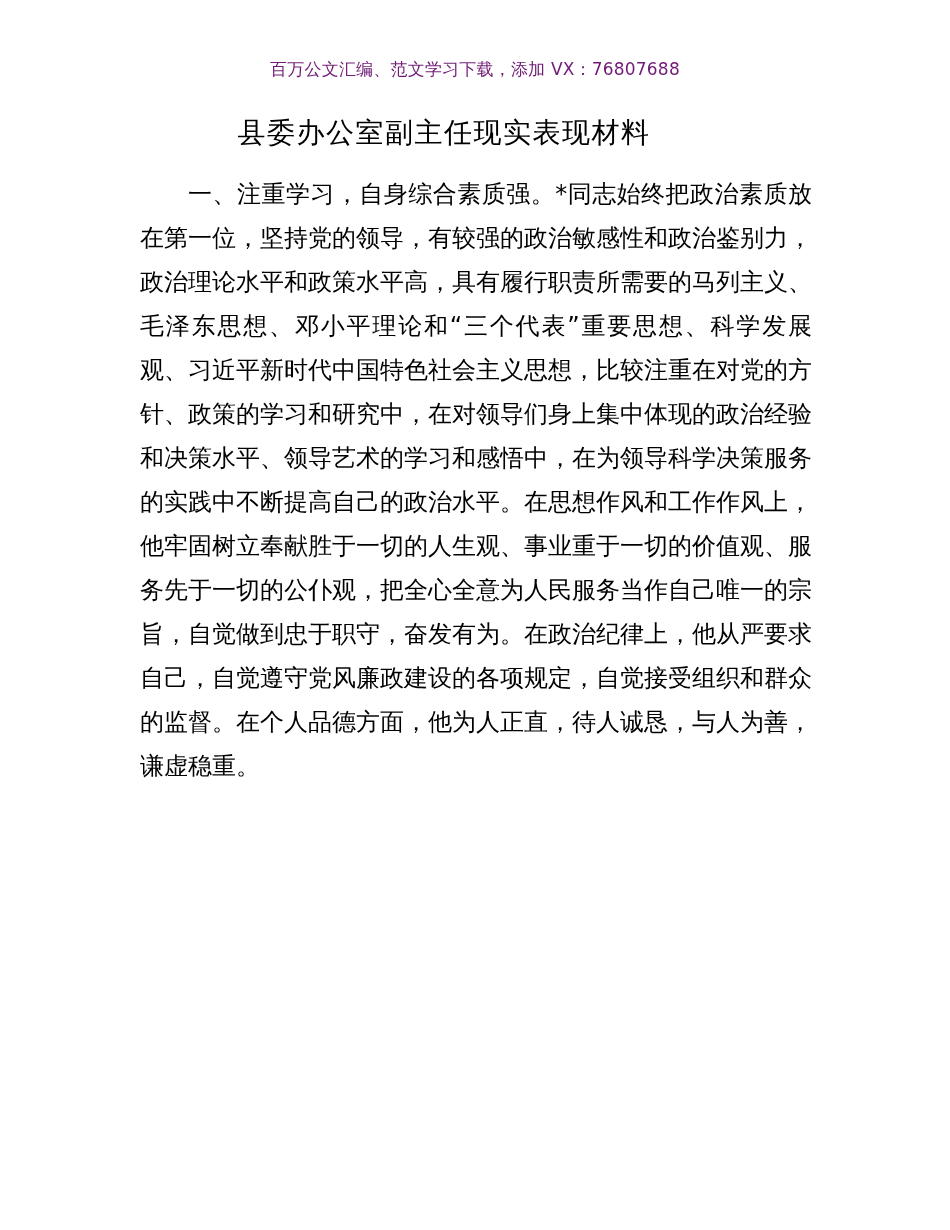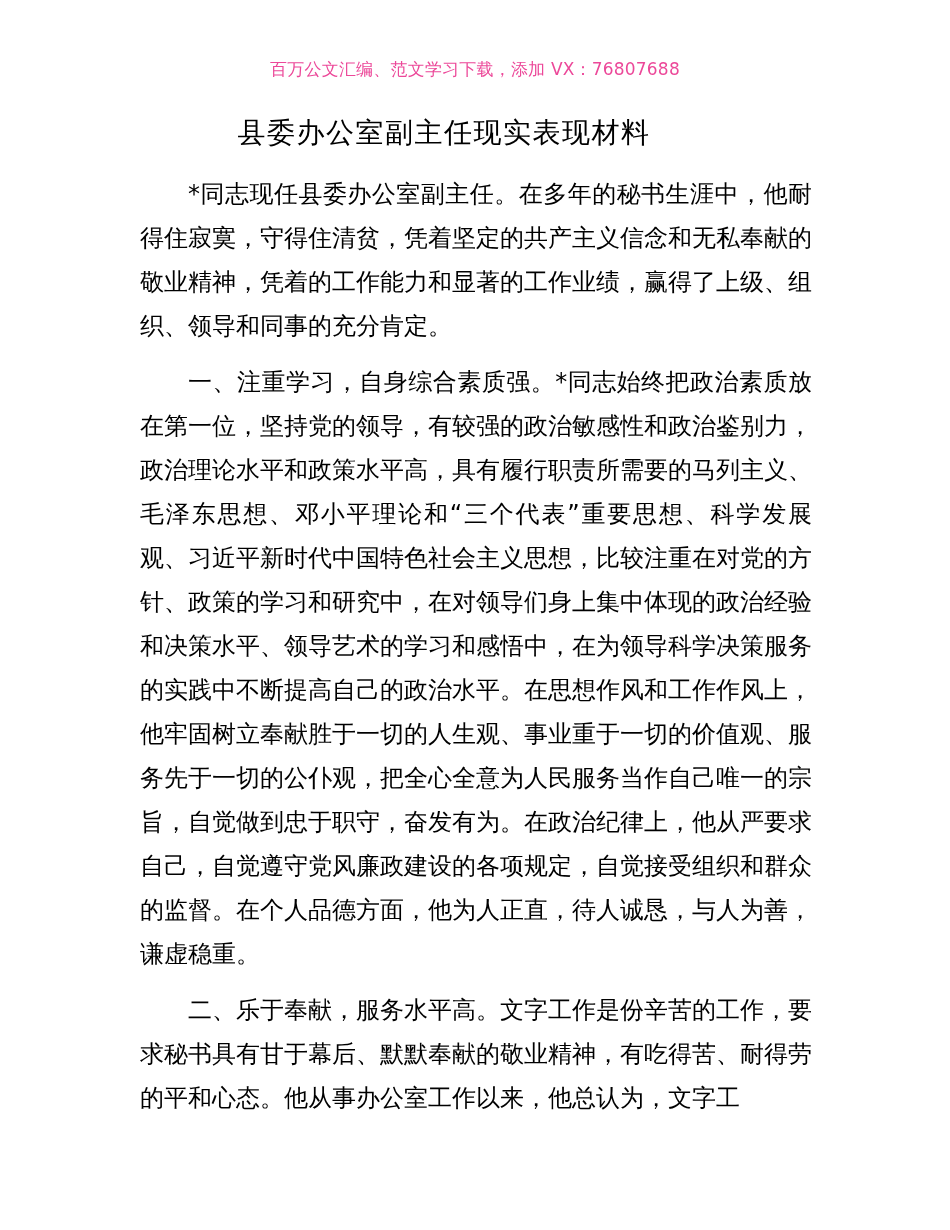--- a/index.html
+++ b/index.html
@@ -1,29 +1,27 @@
 <!DOCTYPE html>
 <html><head>
   <meta charset="utf-8">
   <style>
     html, body { margin: 0; padding: 0; background: #ffffff; }
     body { width: 950px; height: 1230px; position: relative; overflow: hidden;
            font-family: "DejaVu Sans", "Liberation Sans", sans-serif; color: #000; }
     .header { position: absolute; top: 58px; left: 0; width: 950px; text-align: center;
-              font-size: 17px; color: #ec4899; letter-spacing: 0.2px; }
+              font-size: 17px; color: #701a75; letter-spacing: 0.2px; }
     .title { position: absolute; top: 114px; left: 0; width: 888px; text-align: center;
              font-size: 28px; letter-spacing: 1.5px; }
     .body { position: absolute; top: 172px; left: 140px; width: 672px; }
     .para { font-size: 24px; line-height: 44px; text-align: justify; margin: 0 0 12px 0;
             text-indent: 48px; letter-spacing: 0px; }
   </style>
 </head>
 <body>
 
 <div class="header">百万公文汇编、范文学习下载，添加 VX：76807688</div>
 
 <div class="title">县委办公室副主任现实表现材料</div>
 
 <div class="body">
-  <p class="para">*同志现任县委办公室副主任。在多年的秘书生涯中，他耐得住寂寞，守得住清贫，凭着坚定的共产主义信念和无私奉献的敬业精神，凭着的工作能力和显著的工作业绩，赢得了上级、组织、领导和同事的充分肯定。</p>
   <p class="para">一、注重学习，自身综合素质强。*同志始终把政治素质放在第一位，坚持党的领导，有较强的政治敏感性和政治鉴别力，政治理论水平和政策水平高，具有履行职责所需要的马列主义、毛泽东思想、邓小平理论和“三个代表”重要思想、科学发展观、习近平新时代中国特色社会主义思想，比较注重在对党的方针、政策的学习和研究中，在对领导们身上集中体现的政治经验和决策水平、领导艺术的学习和感悟中，在为领导科学决策服务的实践中不断提高自己的政治水平。在思想作风和工作作风上，他牢固树立奉献胜于一切的人生观、事业重于一切的价值观、服务先于一切的公仆观，把全心全意为人民服务当作自己唯一的宗旨，自觉做到忠于职守，奋发有为。在政治纪律上，他从严要求自己，自觉遵守党风廉政建设的各项规定，自觉接受组织和群众的监督。在个人品德方面，他为人正直，待人诚恳，与人为善，谦虚稳重。</p>
-  <p class="para">二、乐于奉献，服务水平高。文字工作是份辛苦的工作，要求秘书具有甘于幕后、默默奉献的敬业精神，有吃得苦、耐得劳的平和心态。他从事办公室工作以来，他总认为，文字工</p>
 </div>
 
 </body></html>

